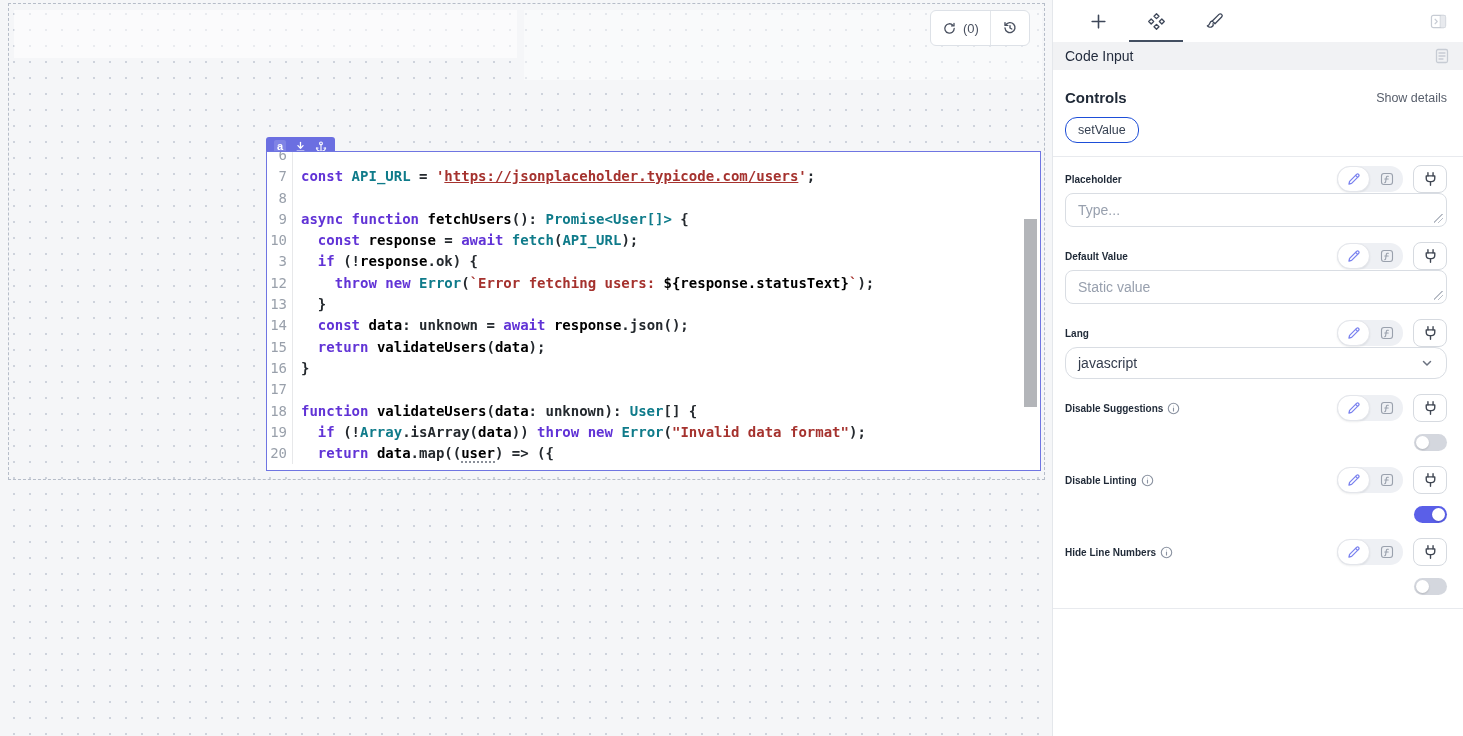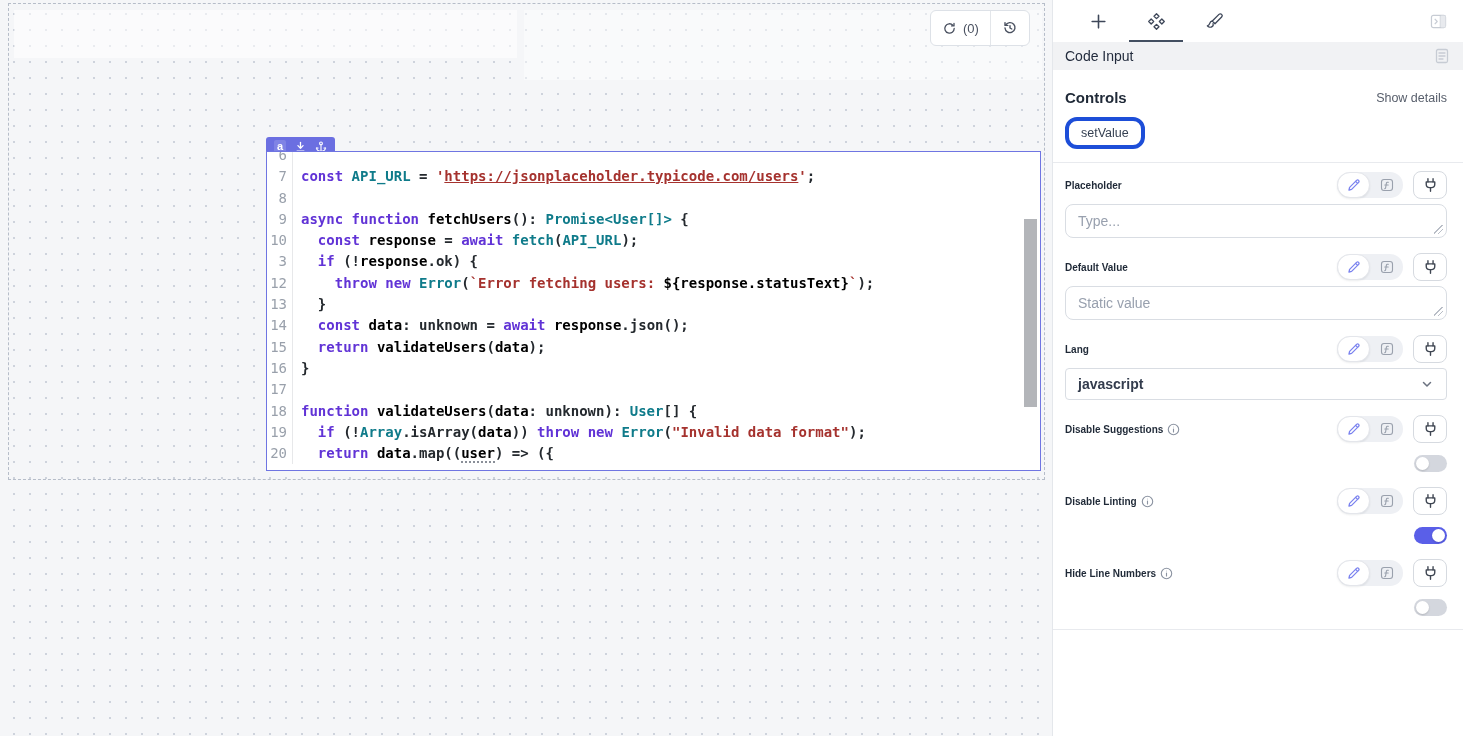--- a/index.html
+++ b/index.html
@@ -63,42 +63,42 @@
 
   .widget-header { height:28px; background:#f1f2f4; display:flex; align-items:center; padding:0 14px 0 12px; }
   .widget-header .title { font-size:14px; font-weight:normal; color:#232c3d; flex:1; }
   .widget-header .notes { color:#c7ccd4; display:flex; }
 
   .panel-body { padding:19px 16px 0 12px; }
   .sec-row { display:flex; align-items:center; }
   .sec-title { font-size:15px; font-weight:bold; color:#1f2937; flex:1; }
   .link-btn { font-size:12.5px; color:#575e6b; cursor:pointer; }
   .pill-row { margin-top:11px; display:flex; gap:8px; }
-  .method-pill { height:22px; padding:12px 12px; display:inline-flex; align-items:center; font-size:12.5px; color:#364152; background:#ffffff; border:4px solid #1d4ed8; border-radius:12px; cursor:pointer; }
+  .method-pill { height:22px; padding:12px 12px; display:inline-flex; align-items:center; font-size:12.5px; color:#364152; background:#ffffff; border:1px solid #1d4ed8; border-radius:12px; cursor:pointer; }
   .divider { height:1px; background:#e8eaee; margin:13px -16px 0 -12px; }
   .config-title { margin-top:13px; }
 
   .prop { margin-top:15px; }
   .prop.first { margin-top:8px; }
   .prop-head { height:28px; display:flex; align-items:center; }
   .prop-label { flex:1; font-size:10px; font-weight:bold; color:#1f2937; display:flex; align-items:center; gap:4px; }
   .prop-label .info { color:#8b93a1; display:flex; }
   .prop-actions { display:flex; align-items:center; gap:10px; }
   .seg-group { height:26px; background:#eef0f4; border-radius:13px; display:flex; align-items:center; padding:0; }
   .seg-btn { width:33px; height:26px; display:flex; align-items:center; justify-content:center; border-radius:13px; cursor:pointer; }
   .seg-btn.active { background:#ffffff; border:1px solid #e4e6eb; box-shadow:0 1px 2px rgba(16,24,40,.08); color:#7b83ef; }
   .seg-btn.fx { color:#9aa1ad; }
   .plug-btn { width:34px; height:28px; background:#ffffff; border:1px solid #d6dae0; border-radius:8px; display:flex; align-items:center; justify-content:center; color:#3f4652; cursor:pointer; }
 
-  .prop-control { margin-top:5px; }
+  .prop-control { }
   .t-area { position:relative; height:34px; border:1px solid #d9dde3; border-radius:8px; background:#ffffff; display:flex; align-items:center; padding:0 12px; }
   .t-area .ph { font-size:14px; color:#98a0ae; }
   .t-area .grip { position:absolute; right:3px; bottom:3px; width:9px; height:9px;
     background:linear-gradient(135deg, transparent 0 44%, #b9bec7 44% 52%, transparent 52% 68%, #b9bec7 68% 76%, transparent 76%); }
-  .sel { height:32px; border:1px solid #d9dde3; border-radius:4px; background:#ffffff; display:flex; align-items:center; padding:0 12px; cursor:pointer;font-weight:bold; }
+  .sel { height:32px; border:1px solid #d9dde3; border-radius:12px; background:#ffffff; display:flex; align-items:center; padding:0 12px; cursor:pointer; }
   .sel .val { flex:1; font-size:14px; color:#333c4d; }
   .sel .chev { color:#6b7280; display:flex; }
   .toggle-row { display:flex; justify-content:flex-end; margin-top:12px; }
   .toggle { width:33px; height:17px; border-radius:9px; background:#d4d7de; position:relative; cursor:pointer; }
   .toggle .knob { position:absolute; top:2px; left:2px; width:13px; height:13px; border-radius:50%; background:#ffffff; box-shadow:0 1px 2px rgba(0,0,0,.15); }
   .toggle.on { background:#5a5fe8; }
   .toggle.on .knob { left:auto; right:2px; }
   svg { display:block; }
 </style>
 </head>

